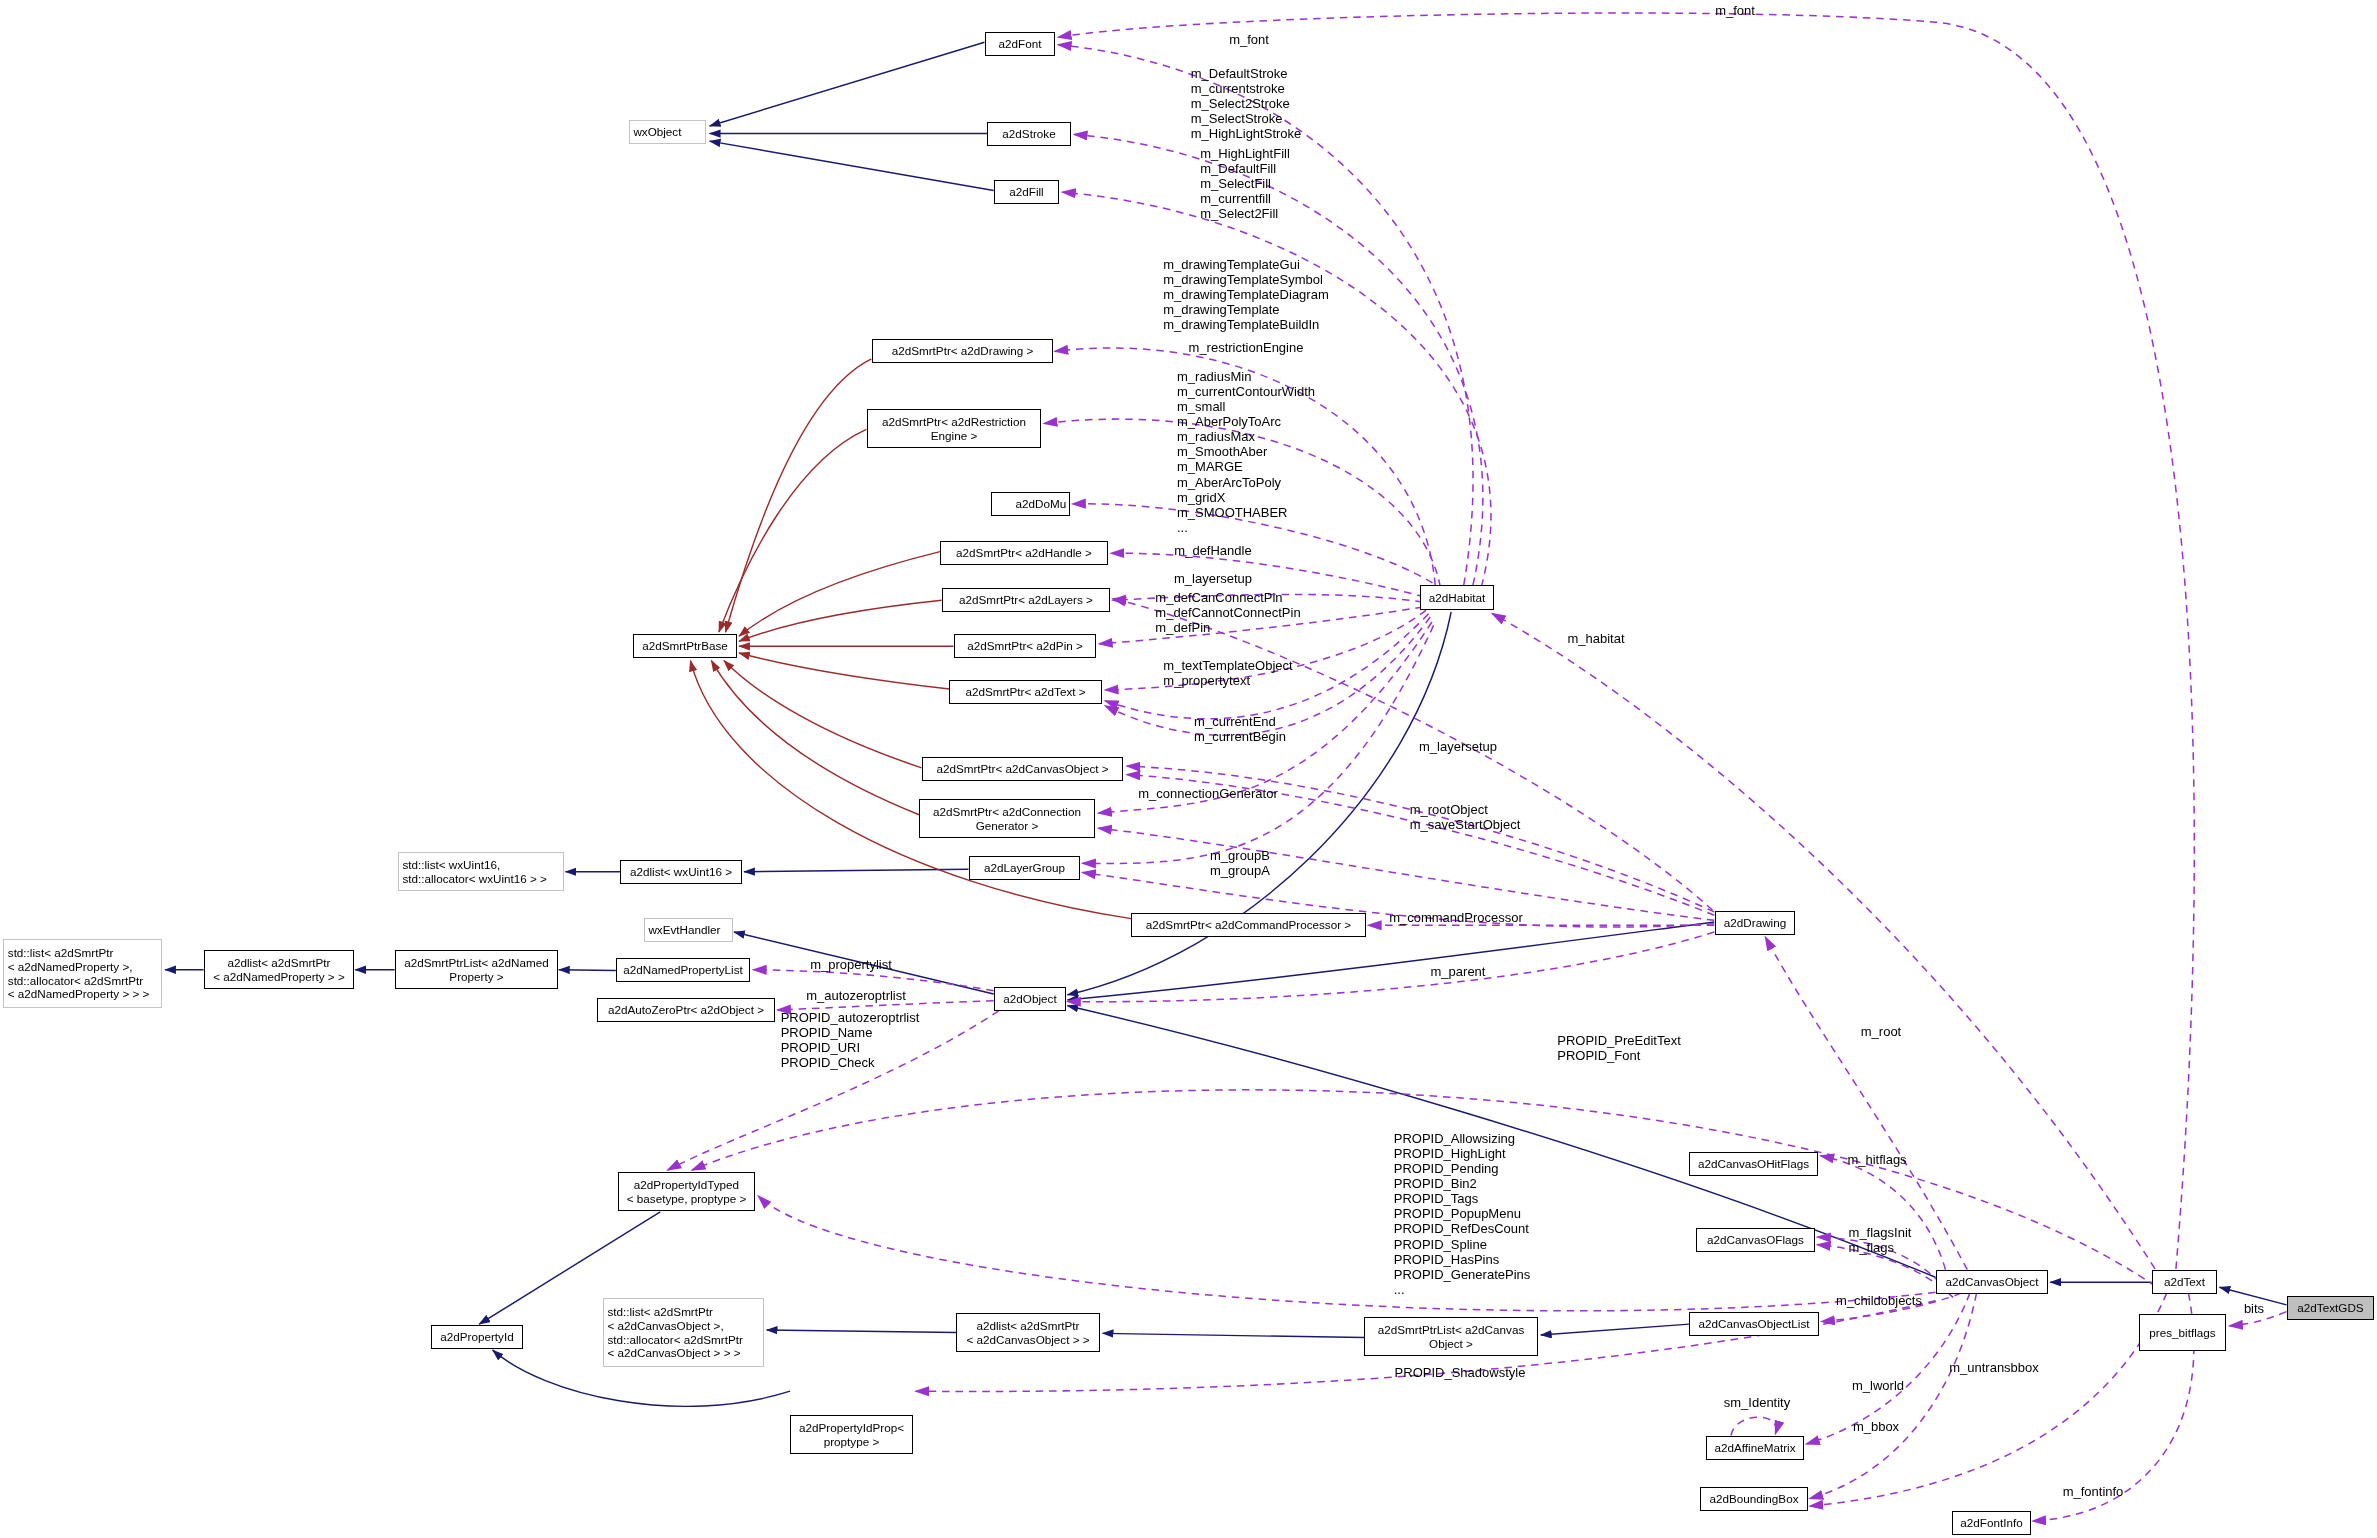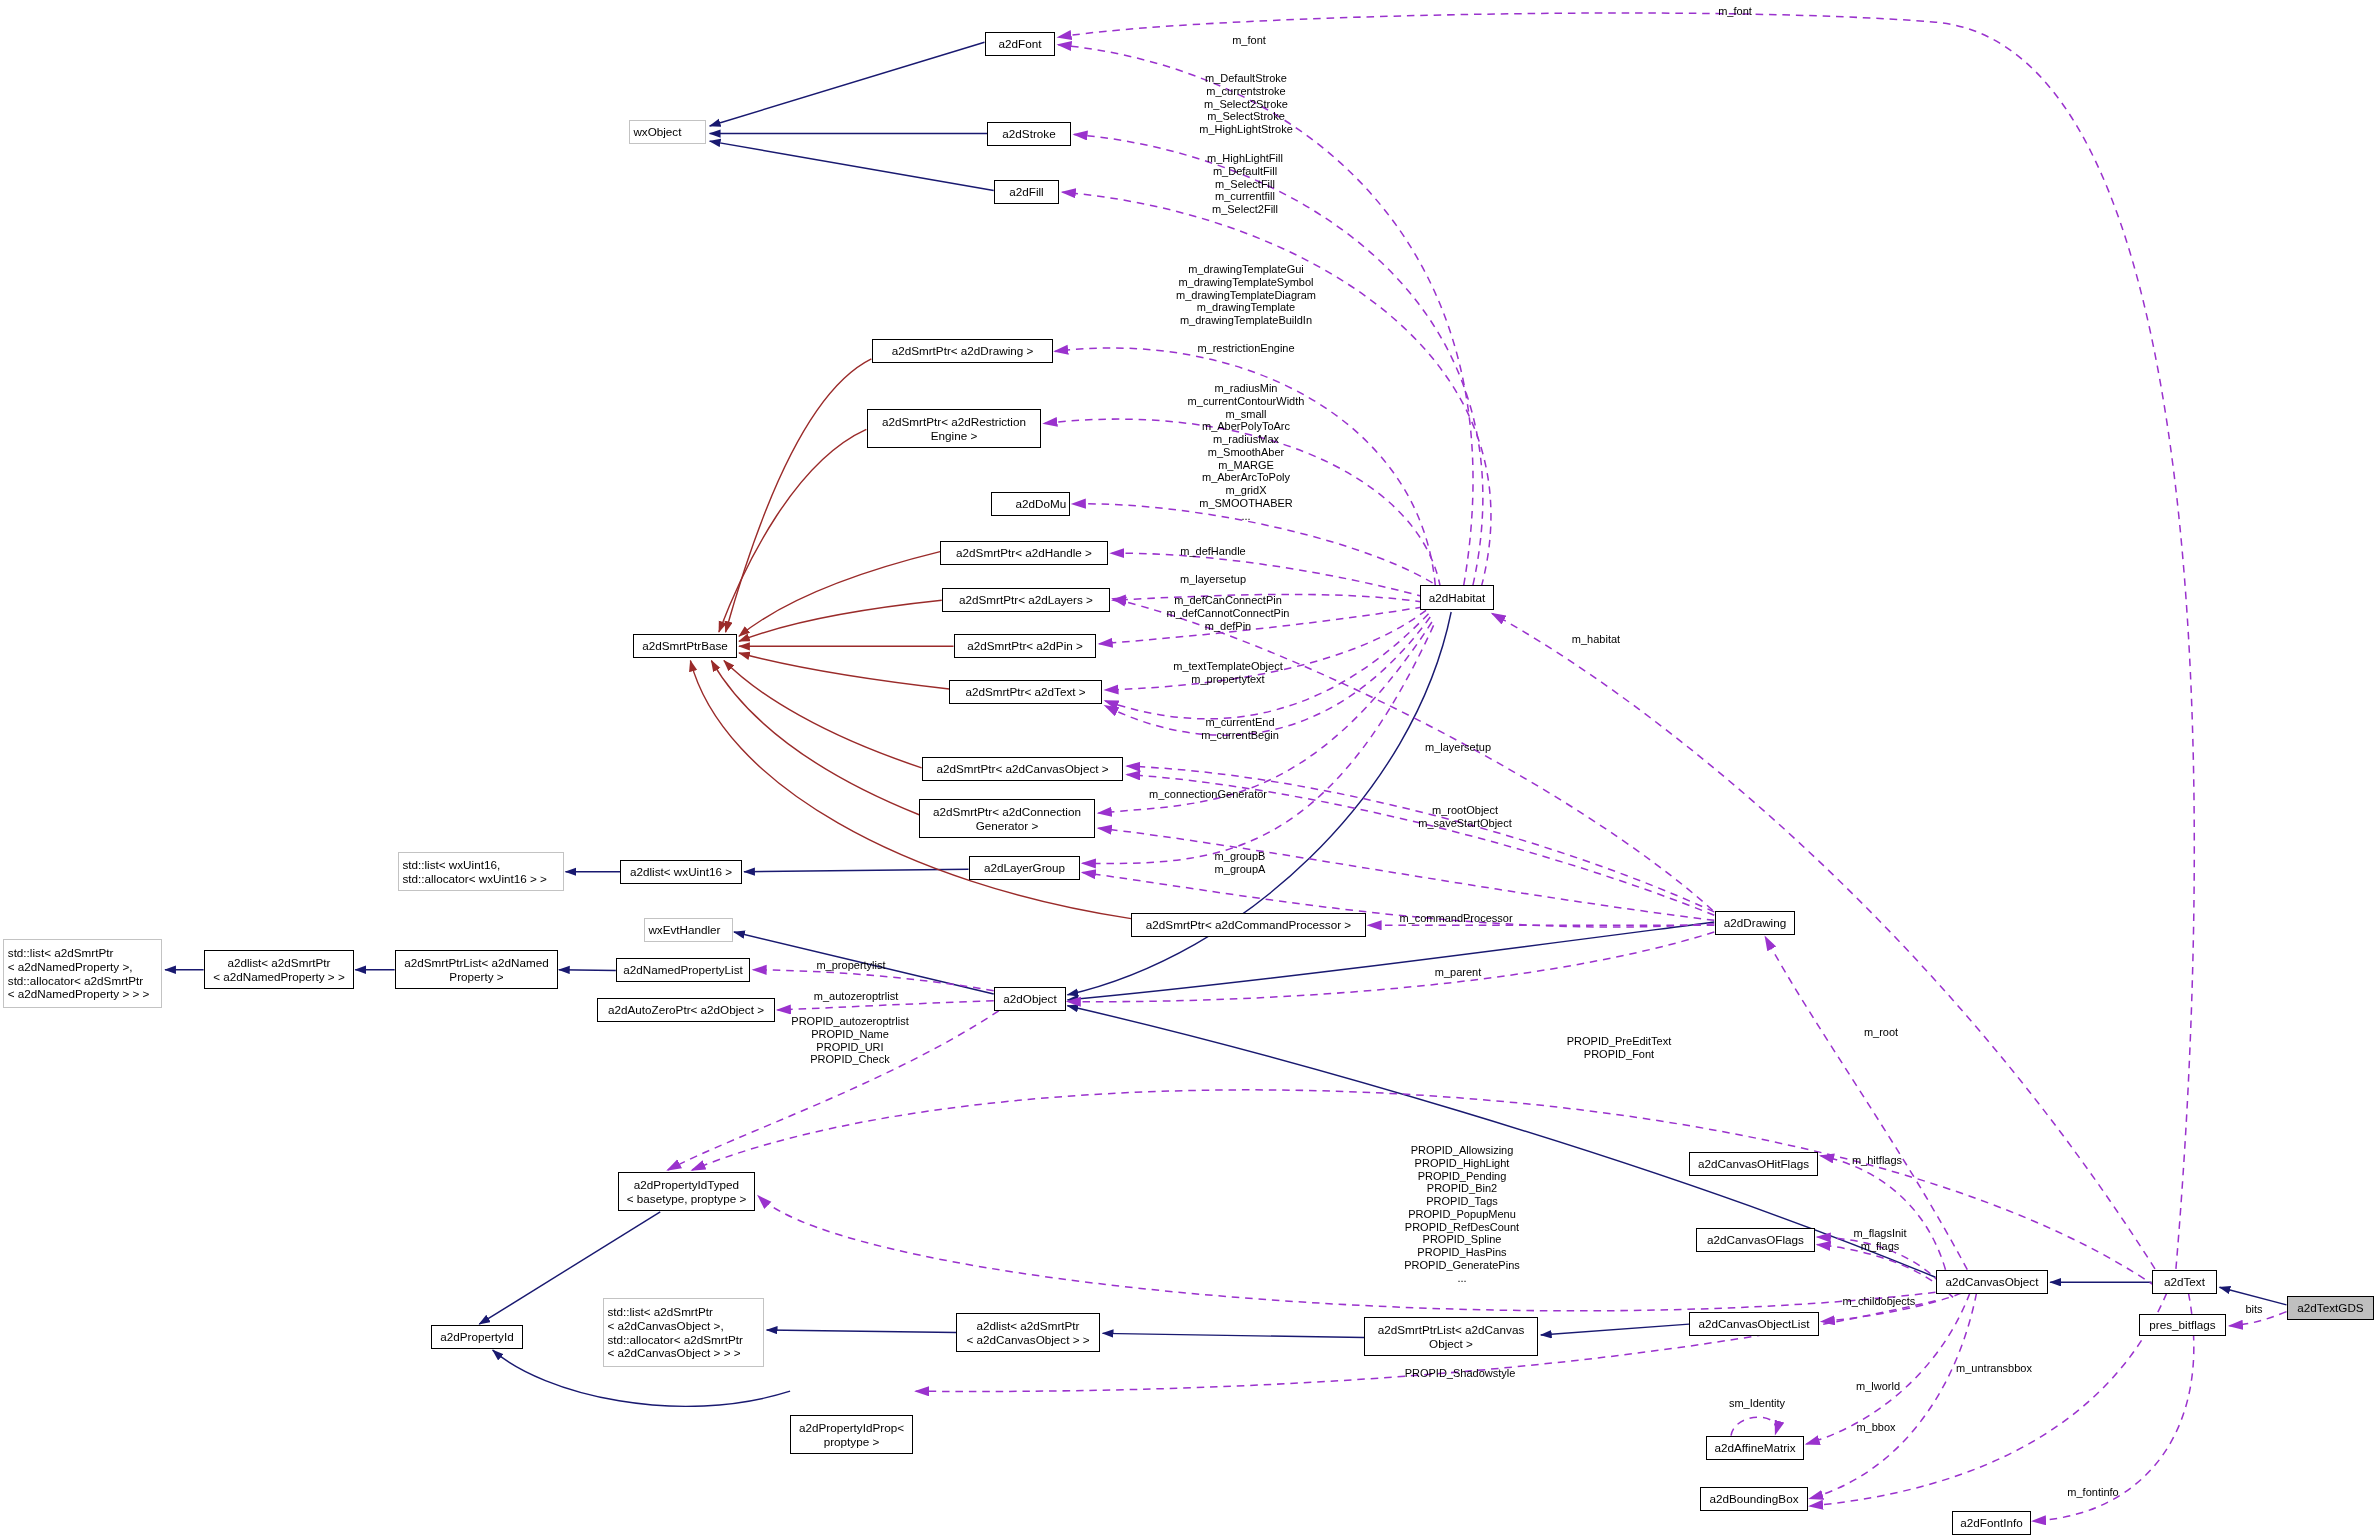--- a/index.html
+++ b/index.html
@@ -4,22 +4,22 @@
 <style>
   html,body{margin:0;padding:0;background:#fff;}
   #diagram{position:relative;width:2377px;height:1539px;background:#ffffff;overflow:hidden;
            font-family:"Liberation Sans",sans-serif;}
   #edges{position:absolute;left:0;top:0;}
   .node{position:absolute;box-sizing:border-box;background:#ffffff;border:1.3px solid #000000;
         color:#000;font-size:11.7px;line-height:1.18;display:flex;align-items:center;justify-content:center;
         text-align:center;white-space:pre-line;padding:0.8px 3.4px;cursor:pointer;}
   .node.external{border-color:#c3c3c3;text-align:left;justify-content:flex-start;}
   .node.current{background:#bfbfbf;}
-  .elabel{position:absolute;transform:translate(-50%,-50%);color:#000;font-size:11px;line-height:1.16;
-          text-align:center;white-space:pre;}
+  .elabel{position:absolute;transform:translate(-50%,-50%);color:#000;font-size:13px;line-height:1.16;
+          text-align:left;white-space:pre;}
   path.inh{stroke:#191970;stroke-width:1.7;fill:none;}
   path.tpl{stroke:#9a2b2a;stroke-width:1.7;fill:none;}
   path.use{stroke:#9a32cd;stroke-width:1.8;fill:none;stroke-dasharray:9 7;}
 </style>
 </head>
 <body>
 
 <div id="diagram">
   <svg id="edges" width="2377" height="1539" viewBox="0 0 2837 1836">
     <defs>
@@ -150,21 +150,21 @@
  std::allocator&lt; a2dSmrtPtr
 &lt; a2dCanvasObject &gt; &gt; &gt;</div>
     <div class="node" style="left: 956px; top: 1313px; width: 144px; height: 39px;">a2dlist&lt; a2dSmrtPtr
 &lt; a2dCanvasObject &gt; &gt;</div>
     <div class="node" style="left: 1364px; top: 1317px; width: 174px; height: 39px;">a2dSmrtPtrList&lt; a2dCanvas
 Object &gt;</div>
     <div class="node" style="left: 1689px; top: 1312px; width: 130px; height: 23.5px;">a2dCanvasObjectList</div>
     <div class="node" style="left: 1936px; top: 1270px; width: 112px; height: 23.5px;">a2dCanvasObject</div>
     <div class="node" style="left: 2152px; top: 1270px; width: 65px; height: 23.5px;">a2dText</div>
     <div class="node current" style="left: 2287px; top: 1296px; width: 87px; height: 23.5px;">a2dTextGDS</div>
-    <div class="node" style="left: 2139px; top: 1314px; width: 87px; height: 22px;">pres_bitflags</div>
+    <div class="node" style="left: 2139px; top: 1314px; width: 87px; height: 37px;">pres_bitflags</div>
     <div class="node" style="left: 790px; top: 1372px; width: 123px; height: 39px; margin-top: 43px;">a2dPropertyIdProp&lt;
 proptype &gt;</div>
     <div class="node" style="left: 1706px; top: 1436px; width: 98px; height: 23.5px;">a2dAffineMatrix</div>
     <div class="node" style="left: 1700px; top: 1487px; width: 108px; height: 23.5px;">a2dBoundingBox</div>
     <div class="node" style="left: 1952px; top: 1511px; width: 79px; height: 23.5px;">a2dFontInfo</div>
     <div class="elabel" style="left: 1735px; top: 11px;">m_font</div>
     <div class="elabel" style="left: 1249px; top: 40px;">m_font</div>
     <div class="elabel" style="left: 1246px; top: 104px;">m_DefaultStroke
 m_currentstroke
 m_Select2Stroke

